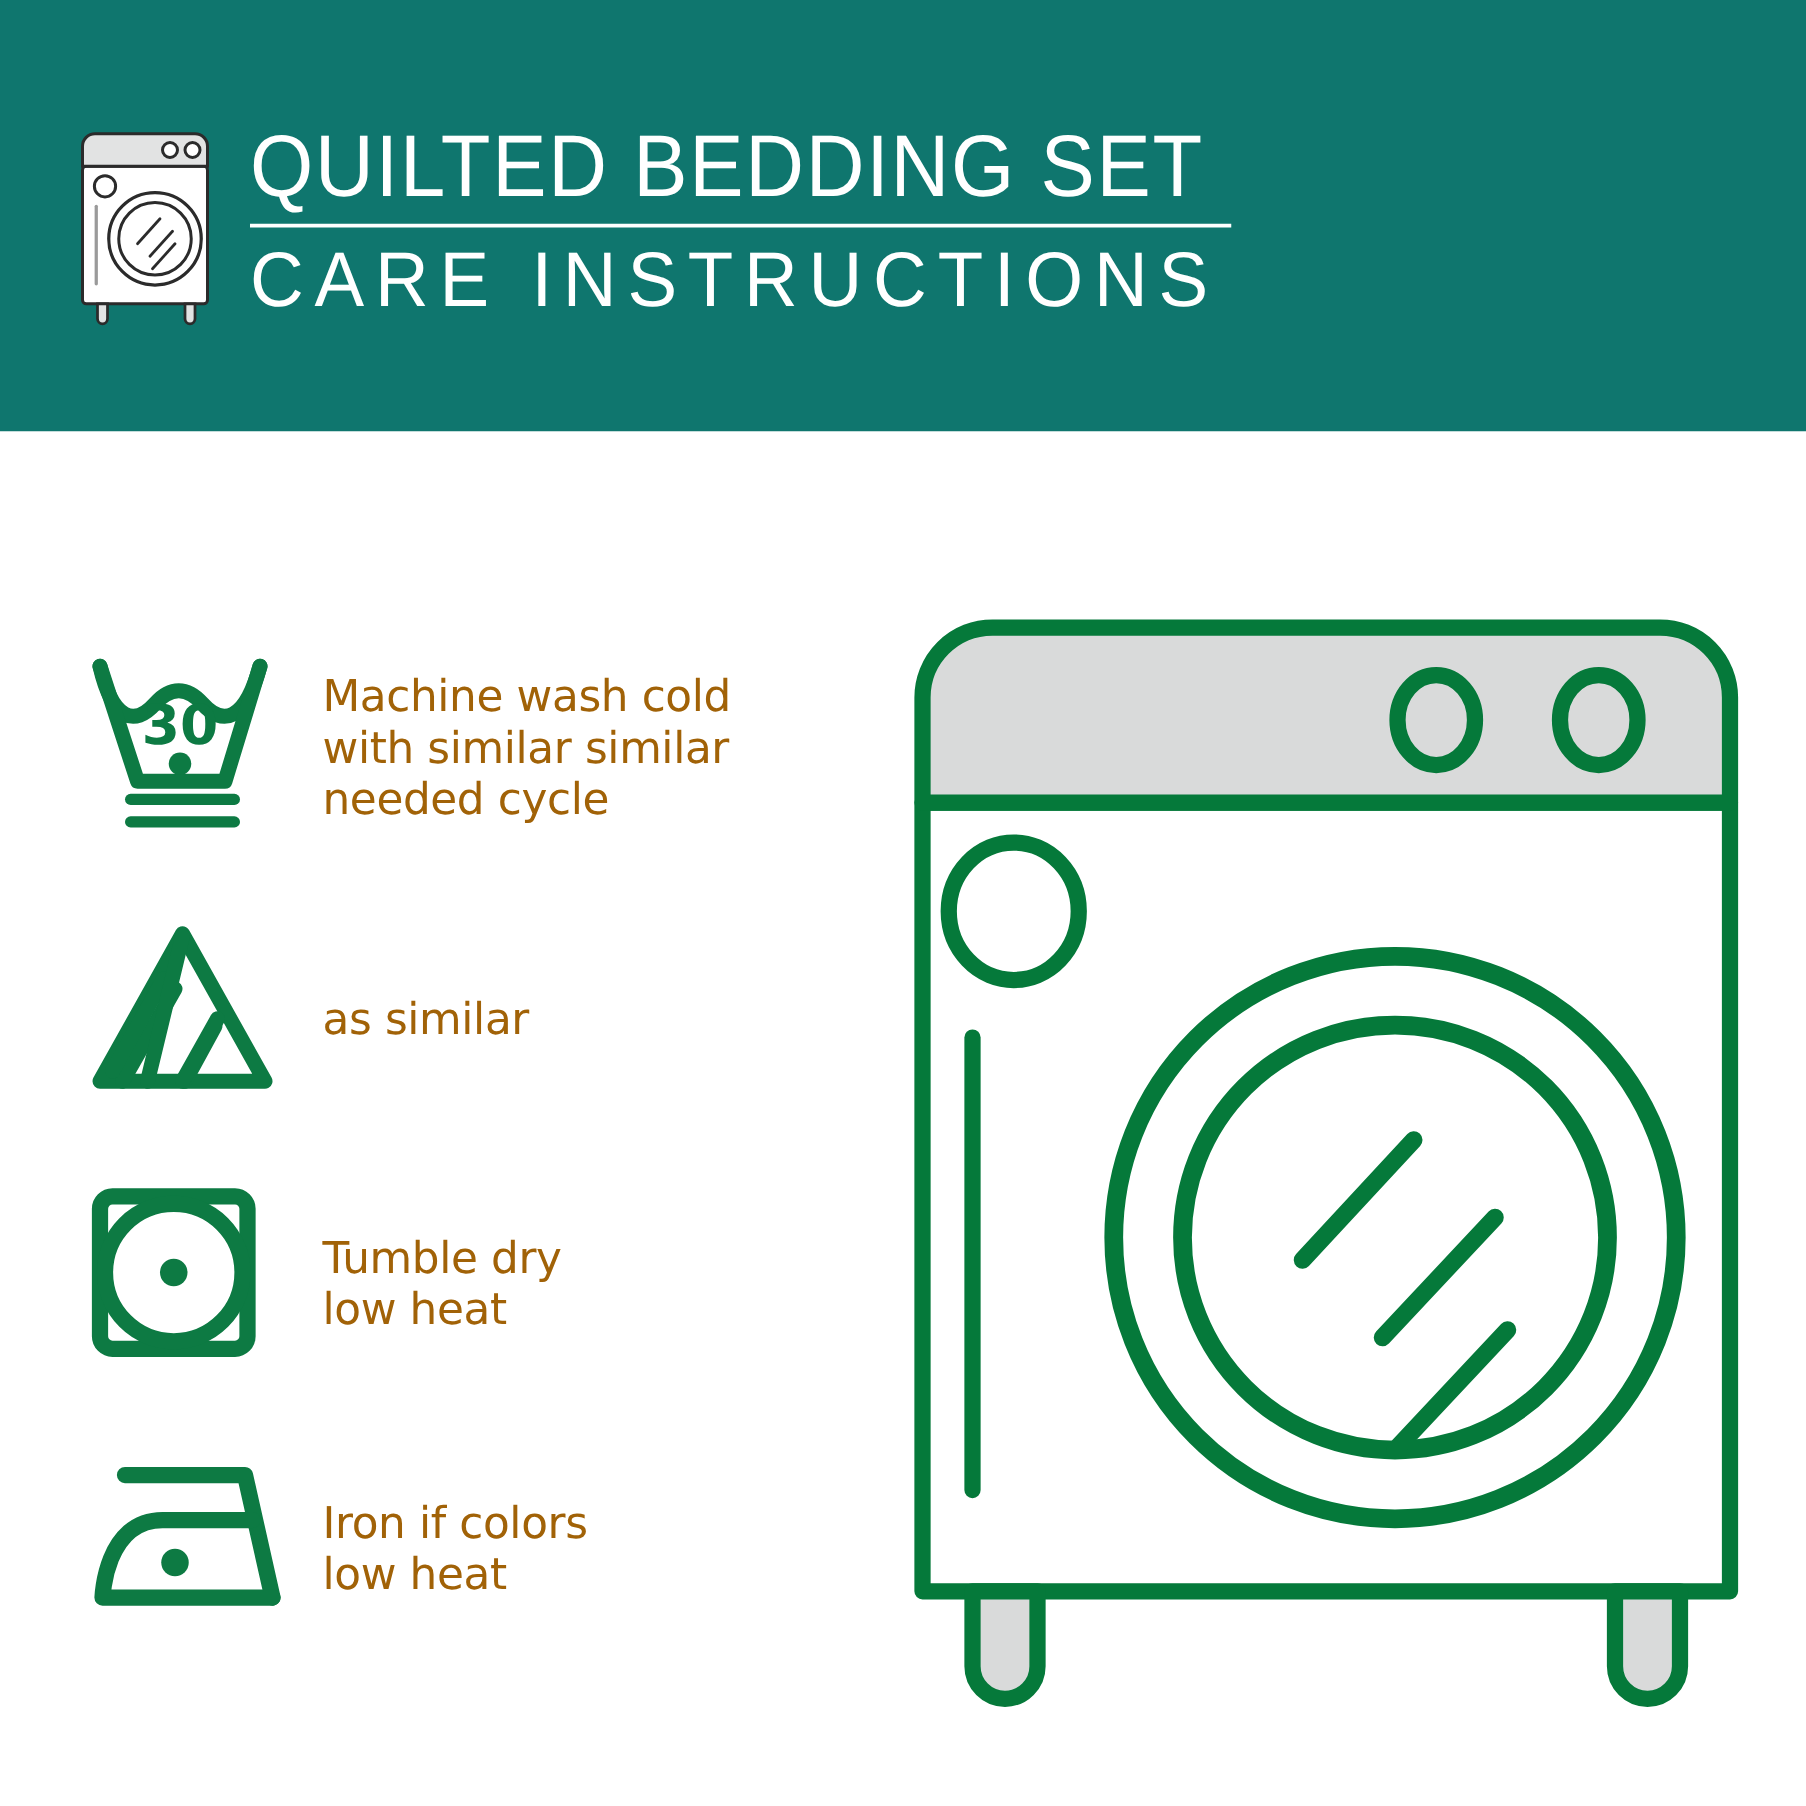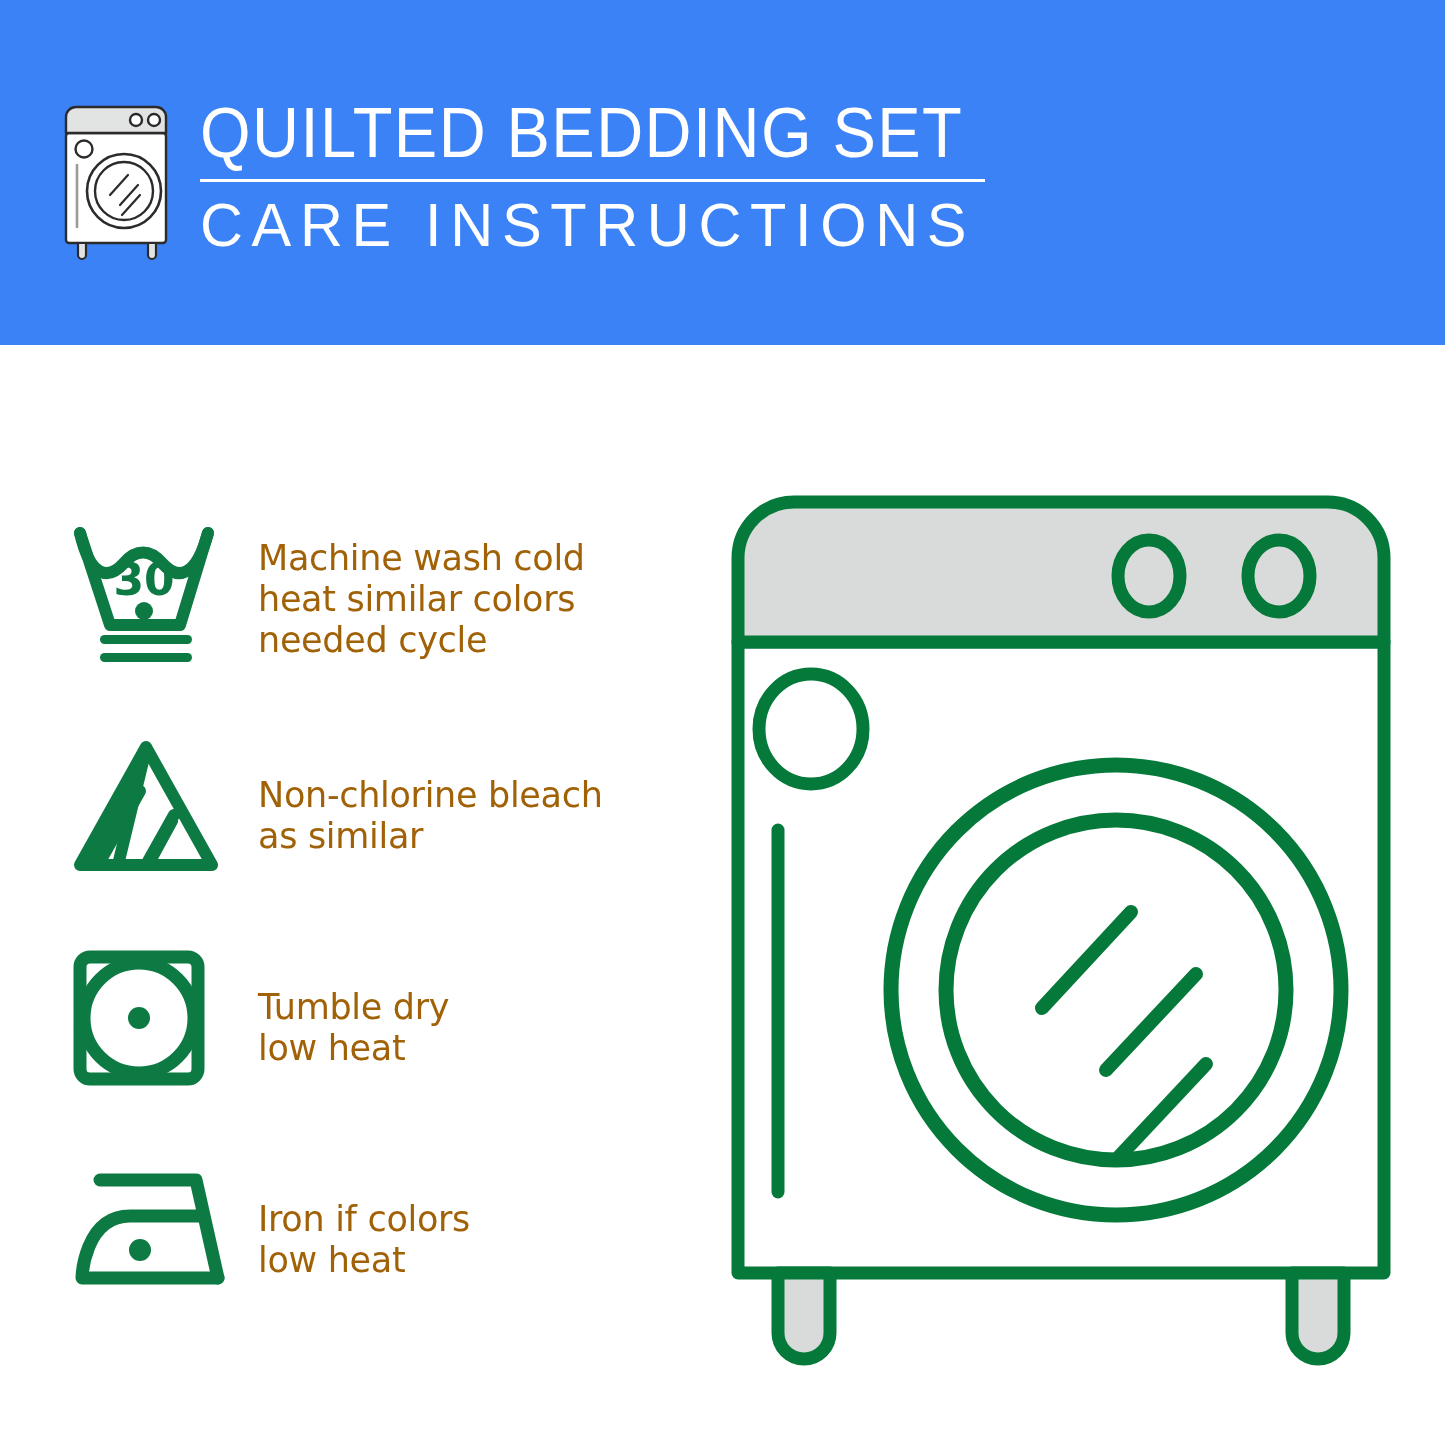--- a/index.html
+++ b/index.html
@@ -19,21 +19,21 @@
     overflow: hidden;
   }
 
   
   #header-band {
     position: absolute;
     left: 0;
     top: 0;
     width: 1445px;
     height: 345px;
-    background: #3b82f6;
+    background: #0f766e;
   }
   #header-inner {
     position: absolute;
     left: 60px;
     top: 95px;
     width: 940px;
     height: 175px;
     display: flex;
     flex-direction: row;
     align-items: flex-start;
@@ -197,21 +197,21 @@
           <rect x="32" y="116" width="92" height="9" rx="4.5" fill="#0d7a43"></rect>
           <rect x="32" y="134" width="92" height="9" rx="4.5" fill="#0d7a43"></rect>
 
           <text x="76" y="76" text-anchor="middle" font-family="DejaVu Sans, Liberation Sans, sans-serif" font-size="44" font-weight="bold" fill="#0d7a43">30</text>
 
           <circle cx="76" cy="92" r="9" fill="#0d7a43"></circle>
         </svg>
       </div>
       <div class="care-text">
         <span>Machine wash cold</span>
-        <span>heat similar colors</span>
+        <span>with similar similar</span>
         <span>needed cycle</span>
       </div>
     </div>
 
     <div class="care-row r1">
       <div class="care-symbol">
         <svg width="160" height="145" viewBox="0 0 160 145" xmlns="http://www.w3.org/2000/svg">
           <g fill="none" stroke="#0d7a43" stroke-width="12" stroke-linecap="round" stroke-linejoin="round">
 
             <path d="M78 12 L 144 130 L 12 130 Z"></path>
@@ -220,21 +220,20 @@
             <path d="M104 86 L 80 130"></path>
             <path d="M63 48 L 22 122"></path>
           </g>
           <g fill="none" stroke="#0d7a43" stroke-width="12" stroke-linecap="round" stroke-linejoin="round">
             <path d="M78 14 L 50 130"></path>
             <path d="M106 80 L 78 130"></path>
           </g>
         </svg>
       </div>
       <div class="care-text">
-        <span>Non-chlorine bleach</span>
         <span>as similar</span>
       </div>
     </div>
 
     <div class="care-row r2">
       <div class="care-symbol">
         <svg width="148" height="142" viewBox="0 0 148 142" xmlns="http://www.w3.org/2000/svg">
           <rect x="12" y="10" width="118" height="122" rx="10" fill="none" stroke="#0d7a43" stroke-width="13"></rect>
           <circle cx="71" cy="71" r="55" fill="none" stroke="#0d7a43" stroke-width="13"></circle>
           <circle cx="71" cy="71" r="11" fill="#0d7a43"></circle>

